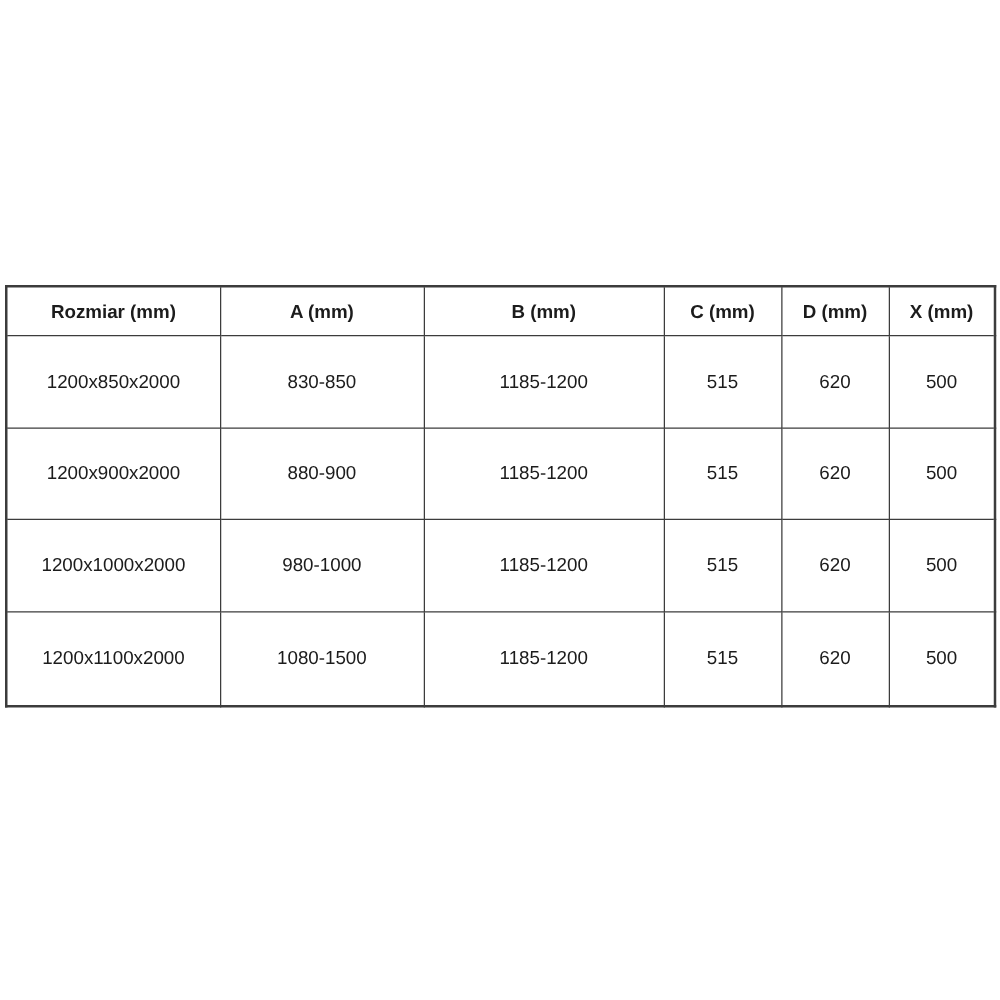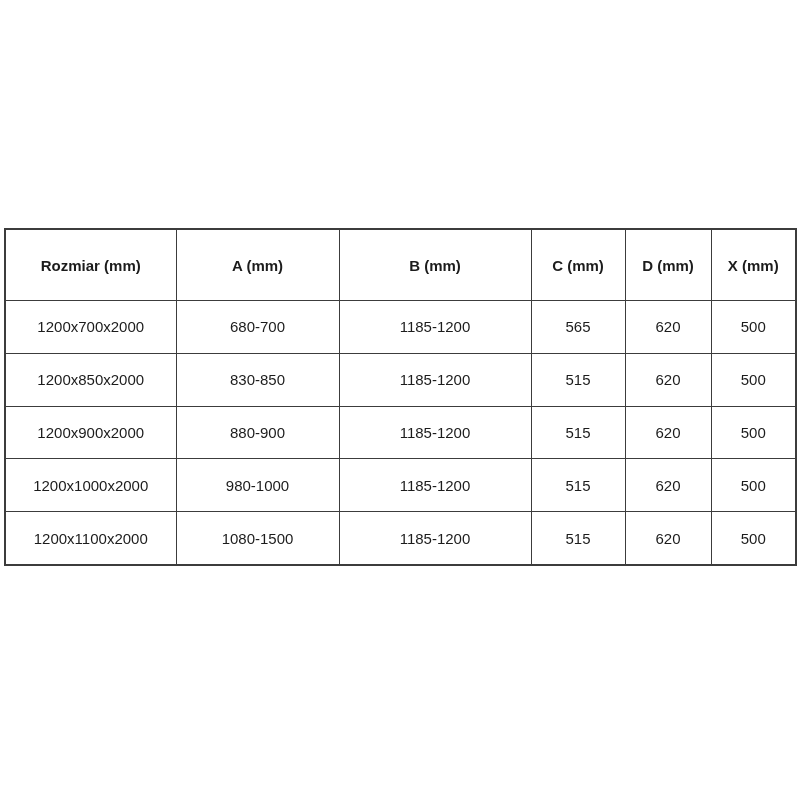--- a/index.html
+++ b/index.html
@@ -19,21 +19,21 @@
     border-collapse: collapse;
     table-layout: fixed;
     border: 2px solid #3c3c3c;
     background: #ffffff;
   }
   .dim-table th,
   .dim-table td {
     border: 1px solid #3c3c3c;
     text-align: center;
     vertical-align: middle;
-    padding: 16px 2px;
+    padding: 0 2px;
     font-size: 15px;
     color: #1c1c1c;
     overflow: hidden;
     white-space: nowrap;
   }
   .dim-table thead th {
     font-weight: bold;
     height: 38px;
   }
 </style>
@@ -53,28 +53,20 @@
     <tr>
       <th>Rozmiar (mm)</th>
       <th>A (mm)</th>
       <th>B (mm)</th>
       <th>C (mm)</th>
       <th>D (mm)</th>
       <th>X (mm)</th>
     </tr>
   </thead>
   <tbody>
-      <tr>
-        <td>1200x700x2000</td>
-        <td>680-700</td>
-        <td>1185-1200</td>
-        <td>565</td>
-        <td>620</td>
-        <td>500</td>
-      </tr>
       <tr>
         <td>1200x850x2000</td>
         <td>830-850</td>
         <td>1185-1200</td>
         <td>515</td>
         <td>620</td>
         <td>500</td>
       </tr>
       <tr>
         <td>1200x900x2000</td>

